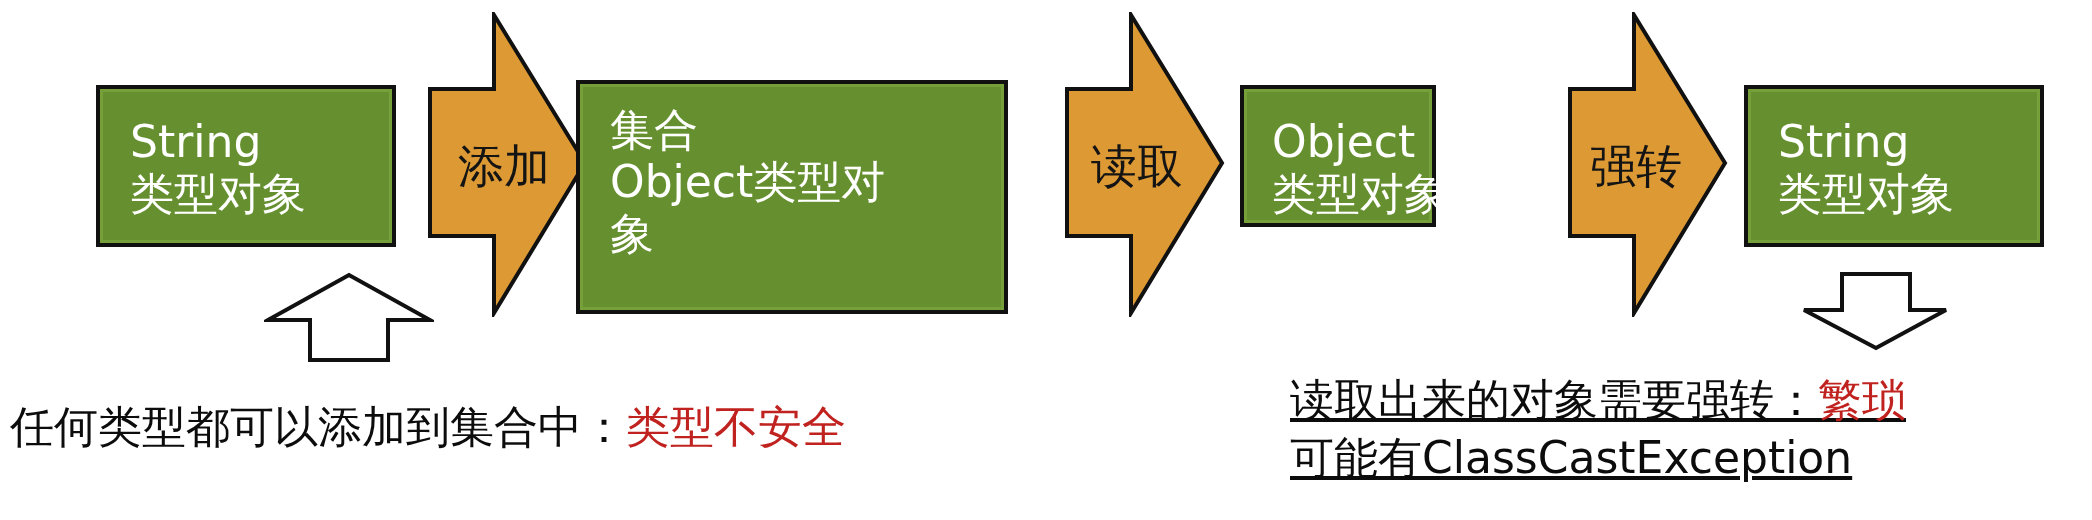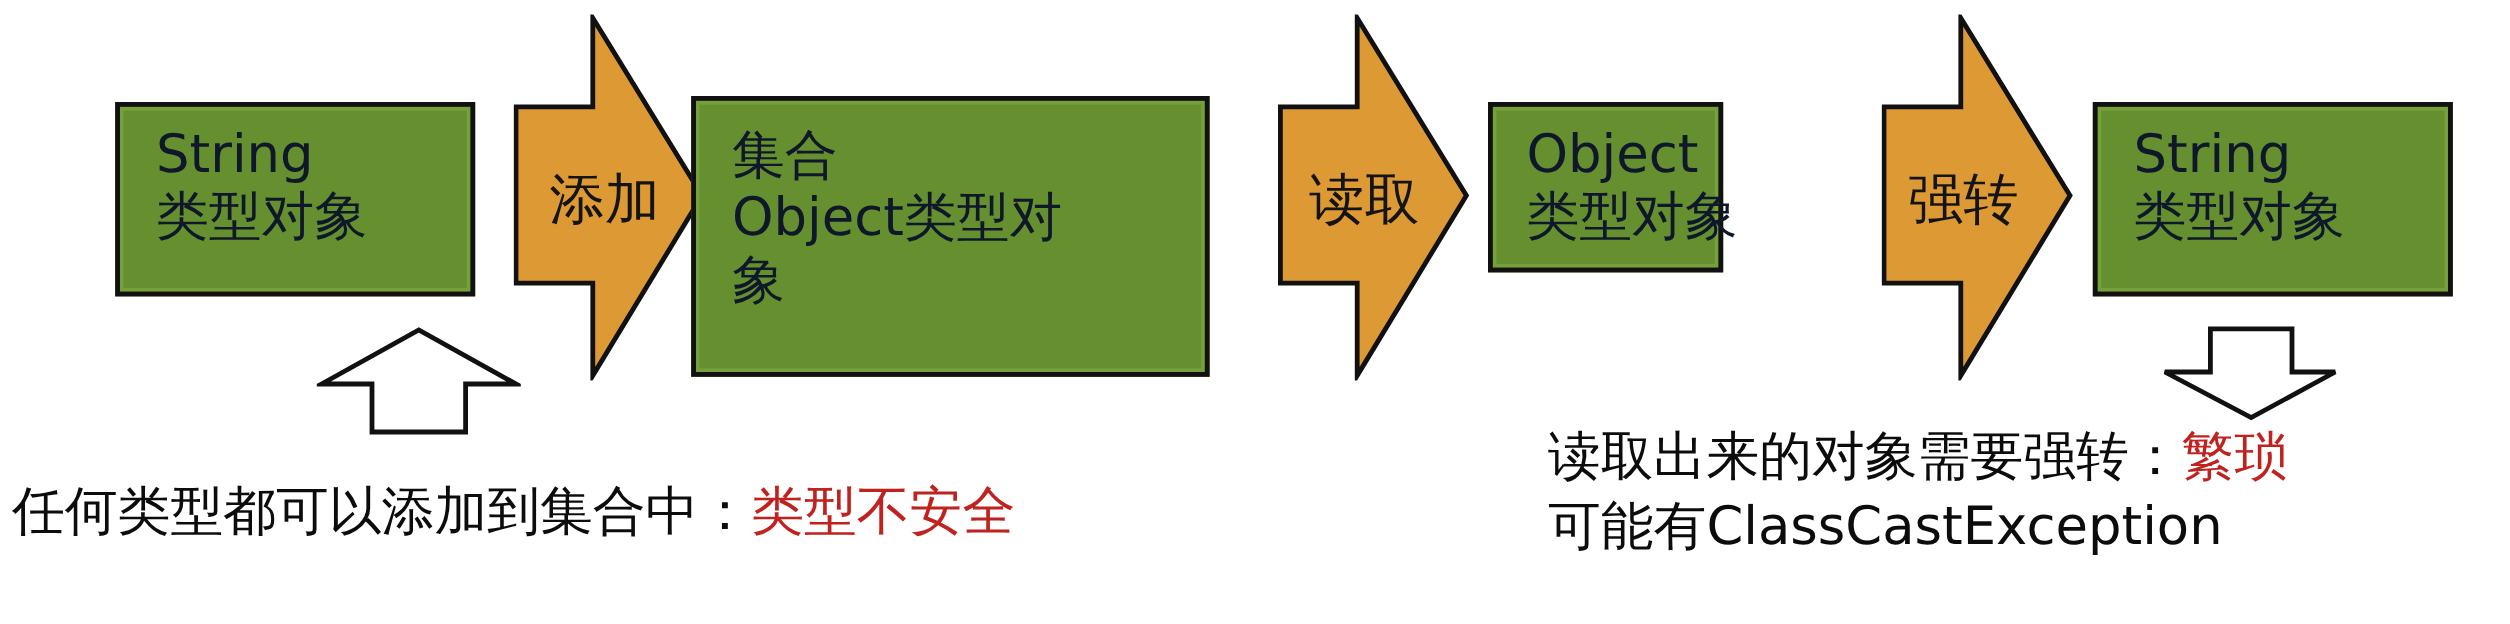--- a/index.html
+++ b/index.html
@@ -1,20 +1,20 @@
 <!DOCTYPE html>
 <html><head>
 <meta charset="utf-8">
 <style>
   html, body { margin: 0; padding: 0; background: #ffffff; }
   body { width: 2092px; height: 520px; position: relative; overflow: hidden;
          font-family: "DejaVu Sans", "Liberation Sans", sans-serif; color: #111; }
   .box { position: absolute; background: #66902f; border: 4px solid #111;
          box-shadow: inset 0 0 0 3px #76a13a; box-sizing: border-box;
-         padding: 14px 30px; font-size: 44px; line-height: 52px; color: #0f172a; }
+         padding: 27px 30px; font-size: 44px; line-height: 52px; color: #ffffff; }
   .box .line { display: block; white-space: nowrap; }
   .chev { position: absolute; }
   .chev svg { position: absolute; left: 0; top: 0; }
   .chev .label { position: absolute; font-size: 46px; color: #141414; white-space: nowrap; }
   .hollow { position: absolute; }
   .note { position: absolute; font-size: 44px; line-height: 58px; white-space: nowrap; color: #0c0c0c; }
   .red { color: #c0231f; }
 </style>
 </head>
 <body>
@@ -72,18 +72,18 @@
 <div class="hollow" style="left:1800px; top:270px; width:150px; height:82px;">
   <svg width="150" height="82" viewBox="0 0 150 82">
     <polygon points="42,4 110,4 110,40 146,40 76,78 4,40 42,40" fill="#ffffff" stroke="#111" stroke-width="4" stroke-linejoin="miter"></polygon>
   </svg>
 </div>
 
 <div class="note" style="left:10px; top:398px;">
   <span>任何类型都可以添加到集合中：</span><span class="red">类型不安全</span>
 </div>
 
-<div class="note" style="left:1290px; top:352px;">
+<div class="note" style="left:1290px; top:371px;text-decoration:underline;">
   <div>
     <span>读取出来的对象需要强转：</span><span class="red">繁琐</span>
   </div>
   <div>可能有ClassCastException</div>
 </div>
 
 </body></html>

